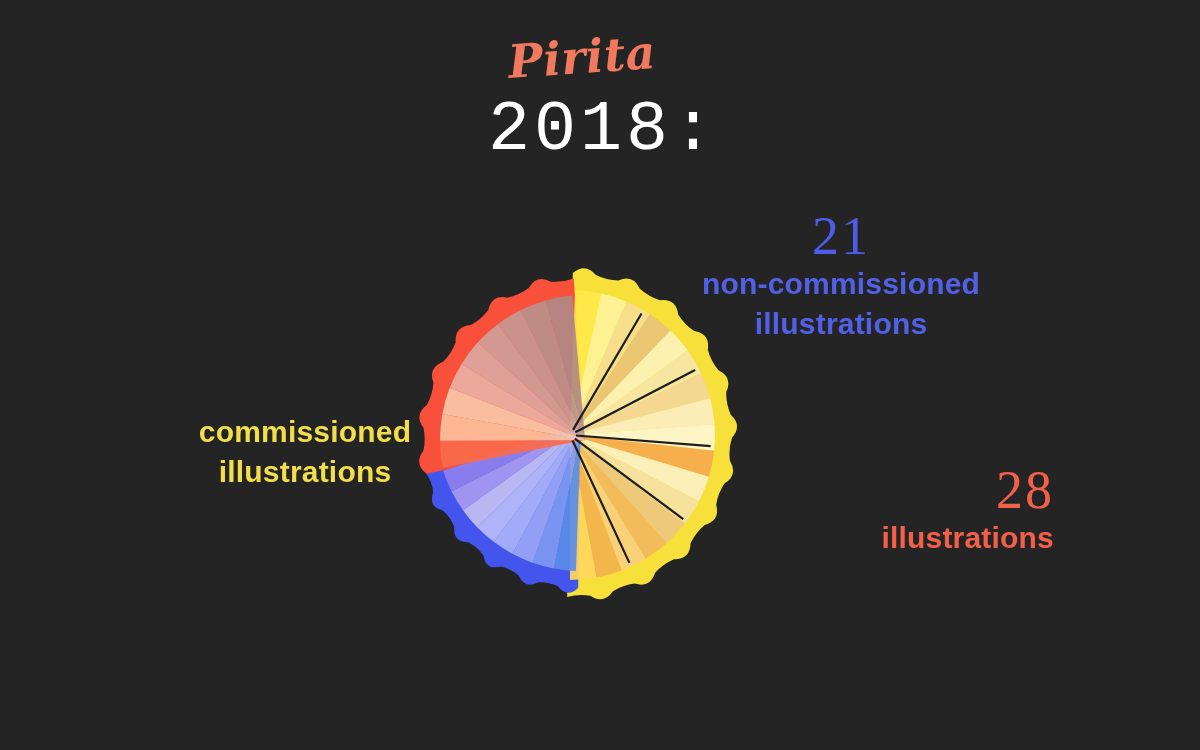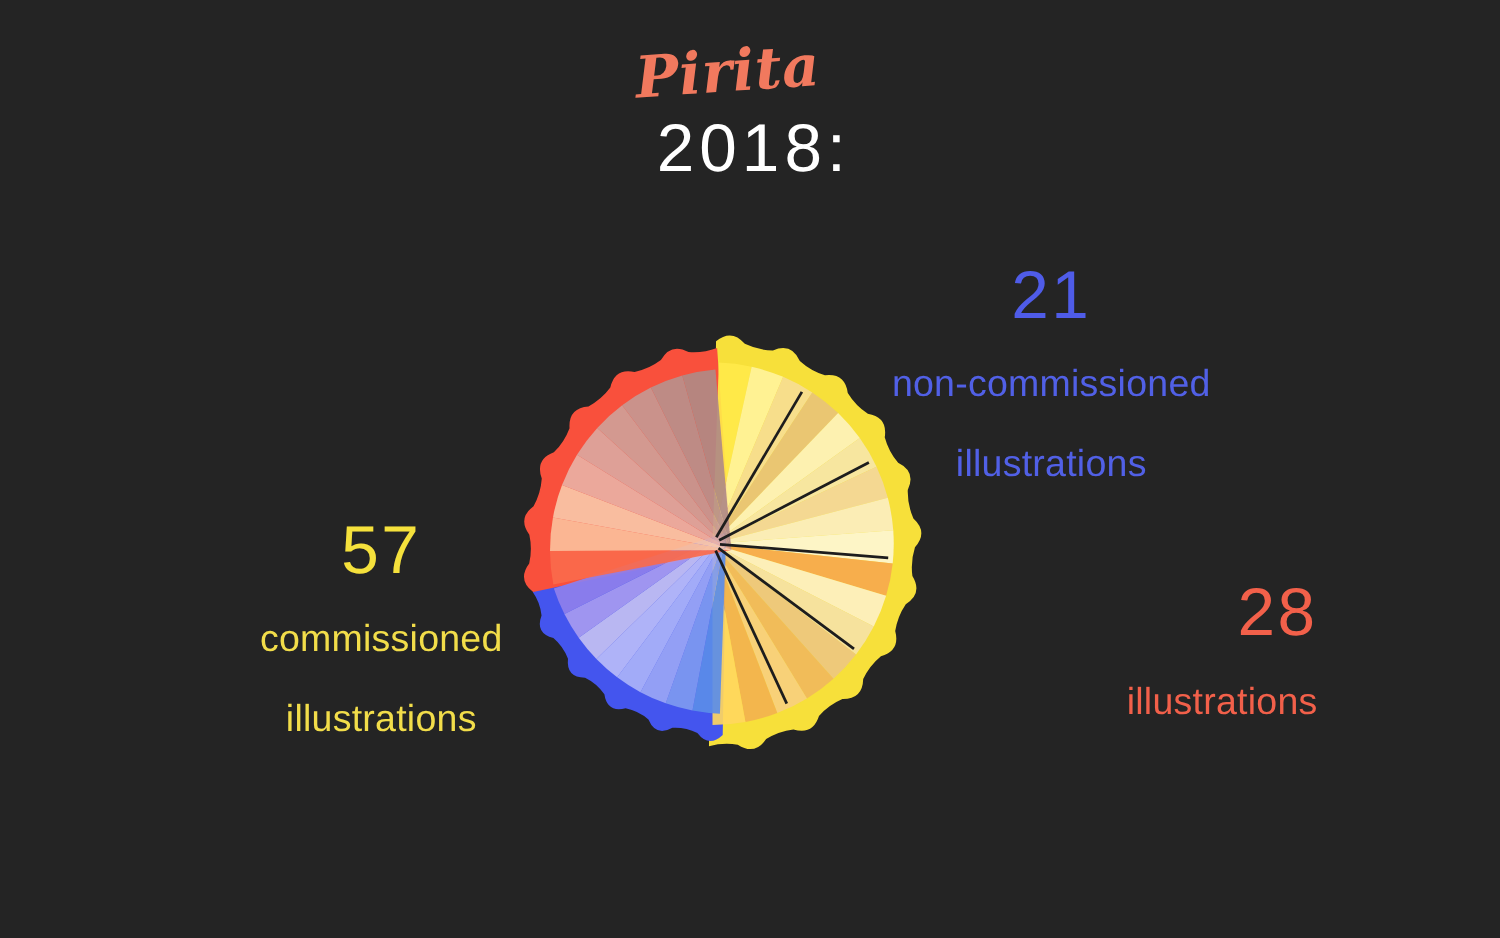--- a/index.html
+++ b/index.html
@@ -33,49 +33,49 @@
     font-weight: bold;
     font-size: 46px;
     line-height: 46px;
     color: #f1795e;
     letter-spacing: 0.5px;
     transform: rotate(-4deg);
     margin-left: -36px;
   }
   #year {
     display: block;
-    margin-top: 6px;
-    font-family: Liberation Sans, sans-serif;
-    font-size: 54px;
+    margin-top: 18px;
+    font-family: Liberation Mono, monospace;
+    font-size: 70px;
     line-height: 66px;
     font-weight: 300;
     color: #ffffff;
     letter-spacing: 4px;
     margin-left: 6px;
   }
 
   
   .label {
     position: absolute;
     pointer-events: none;
   }
   .label .num {
     display: block;
     font-size: 54px;
     line-height: 56px;
     font-weight: 300;
     letter-spacing: 2px;
+    font-family: Liberation Serif, serif;
   }
   .label .ln {
     display: block;
     font-size: 30px;
     line-height: 40px;
-    font-weight: 400;
+    font-weight: 700;
     letter-spacing: 0.2px;
-    margin-top: 24px;
   }
 
   #label-blue {
     left: 676px;
     top: 208px;
     width: 330px;
     text-align: center;
     color: #5160e6;
   }
   #label-blue .num { color: #4f5ce8; }
@@ -184,18 +184,17 @@
     <span class="ln">non-commissioned</span>
     <span class="ln">illustrations</span>
   </div>
 
   <div id="label-red" class="label">
     <span class="num">28</span>
     <span class="ln">illustrations</span>
   </div>
 
   <div id="label-yellow" class="label">
-    <span class="num">57</span>
     <span class="ln">commissioned</span>
     <span class="ln">illustrations</span>
   </div>
 
 </div>
 
 </body></html>

